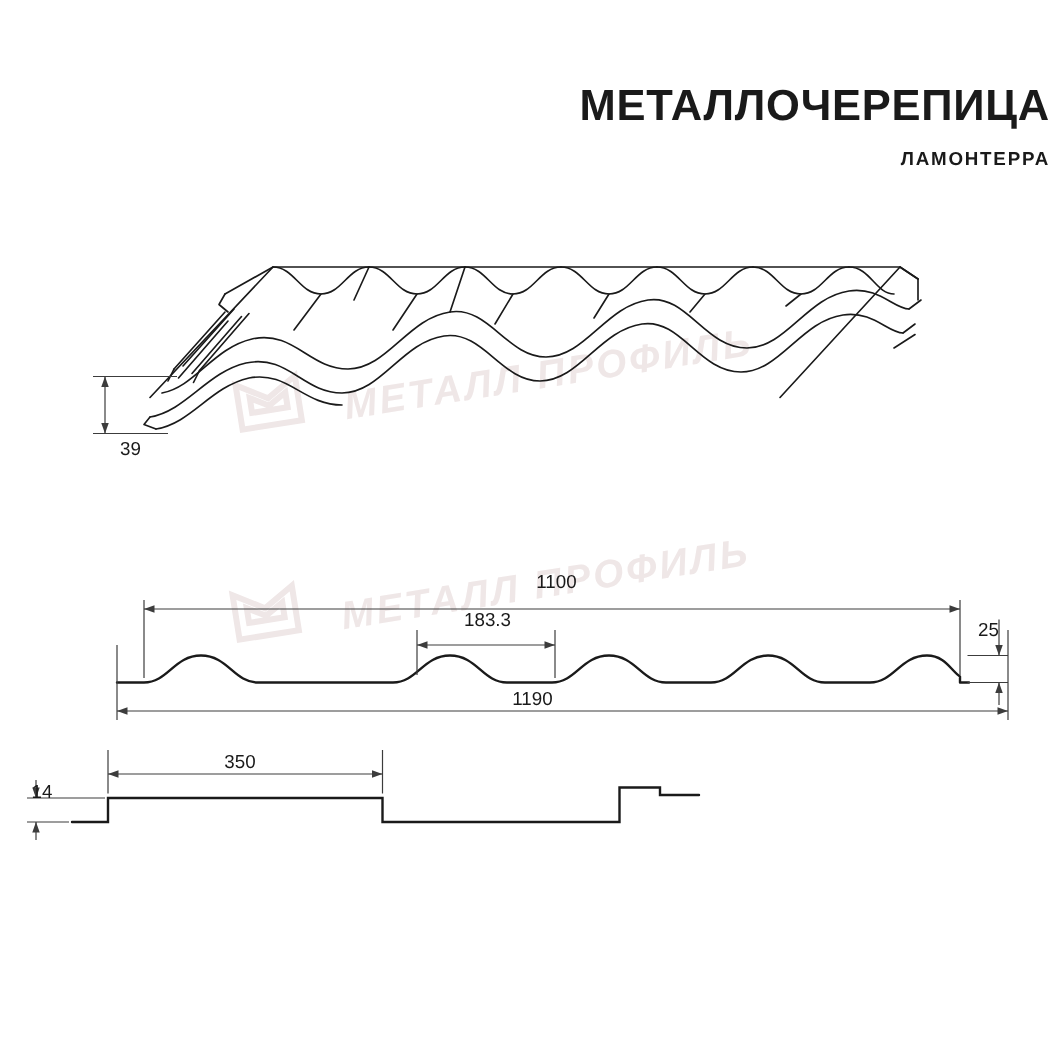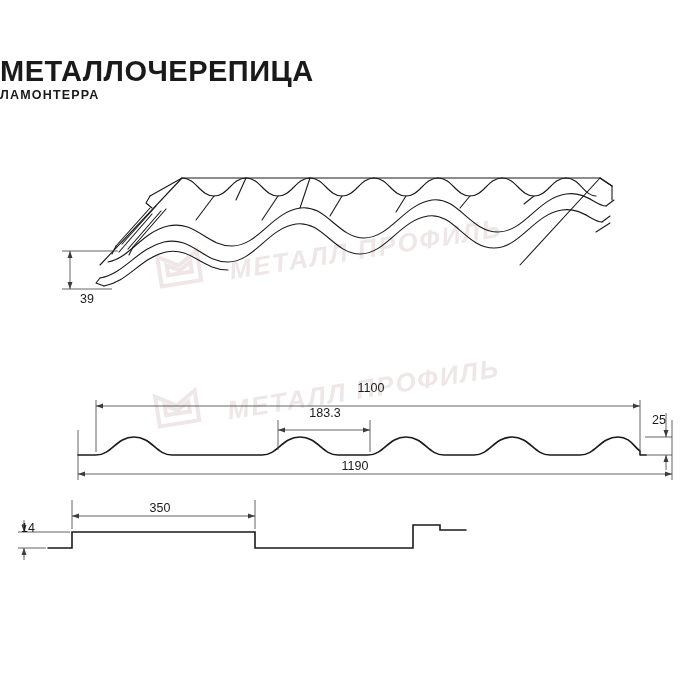--- a/index.html
+++ b/index.html
@@ -18,30 +18,31 @@
   .page {
     position: relative;
     width: 700px;
     height: 700px;
   }
   .title-block {
     position: absolute;
     top: 56px;
     left: 0;
     width: 700px;
-    text-align: left;
+    text-align: right;
   }
   .title {
     font-size: 29px;
     font-weight: bold;
     letter-spacing: 0.5px;
     color: #1a1a1a;
     line-height: 1.1;
   }
   .subtitle {
+    margin-top: 11px;
     font-size: 12.5px;
     font-weight: bold;
     letter-spacing: 1.2px;
     color: #1a1a1a;
   }
   .drawing {
     position: absolute;
     top: 0;
     left: 0;
   }

